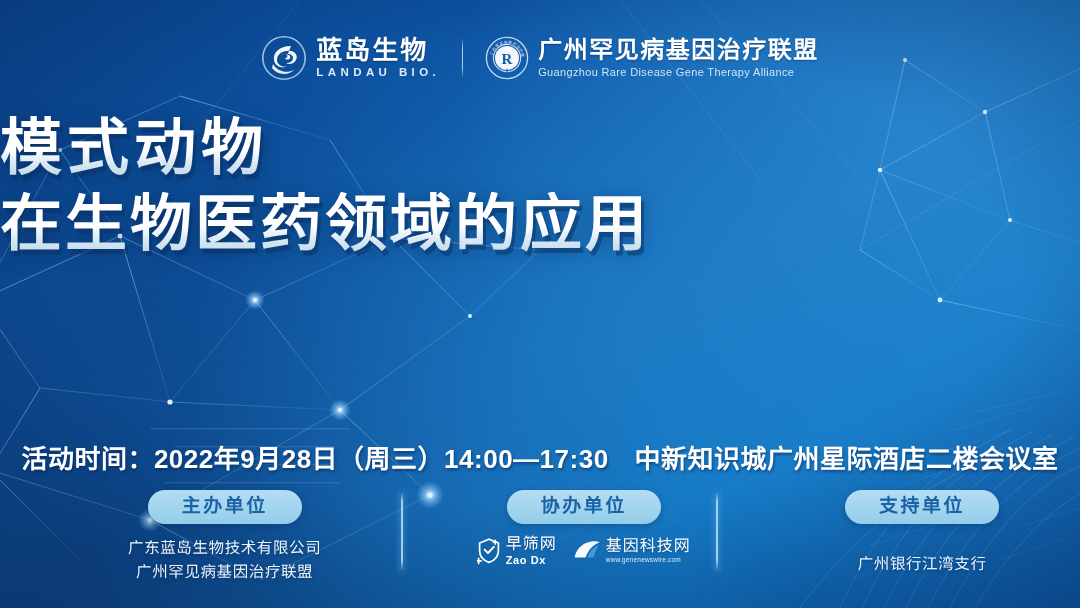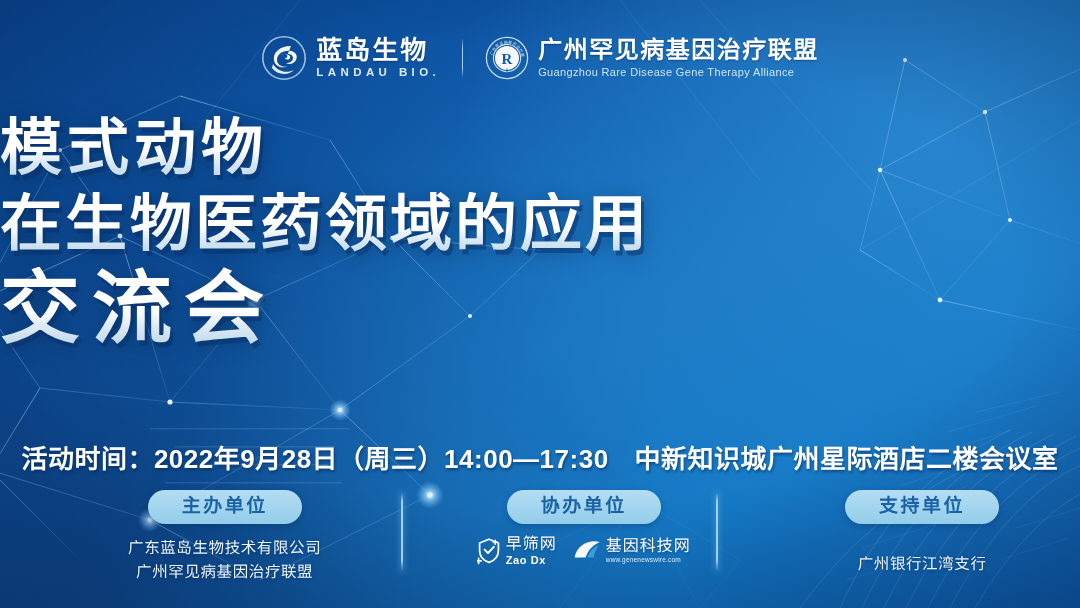--- a/index.html
+++ b/index.html
@@ -273,21 +273,20 @@
       <div class="logo-text">
         <span class="logo-cn">广州罕见病基因治疗联盟</span>
         <span class="logo-en">Guangzhou Rare Disease Gene Therapy Alliance</span>
       </div>
     </div>
   </div>
 
   <div class="title-wrap">
     <span class="tline tline-1">模式动物</span>
     <span class="tline tline-2">在生物医药领域的应用</span>
-    <span class="tline tline-3">交流会</span>
   </div>
 
   <div class="info-line">
     <span>活动时间：</span><span>2022年9月28日（周三）14:00—17:30</span><span class="gap"></span><span>中新知识城广州星际酒店二楼会议室</span>
   </div>
 
   <div class="units">
 
     <div class="unit unit-host">
       <span class="pill">主办单位</span>

